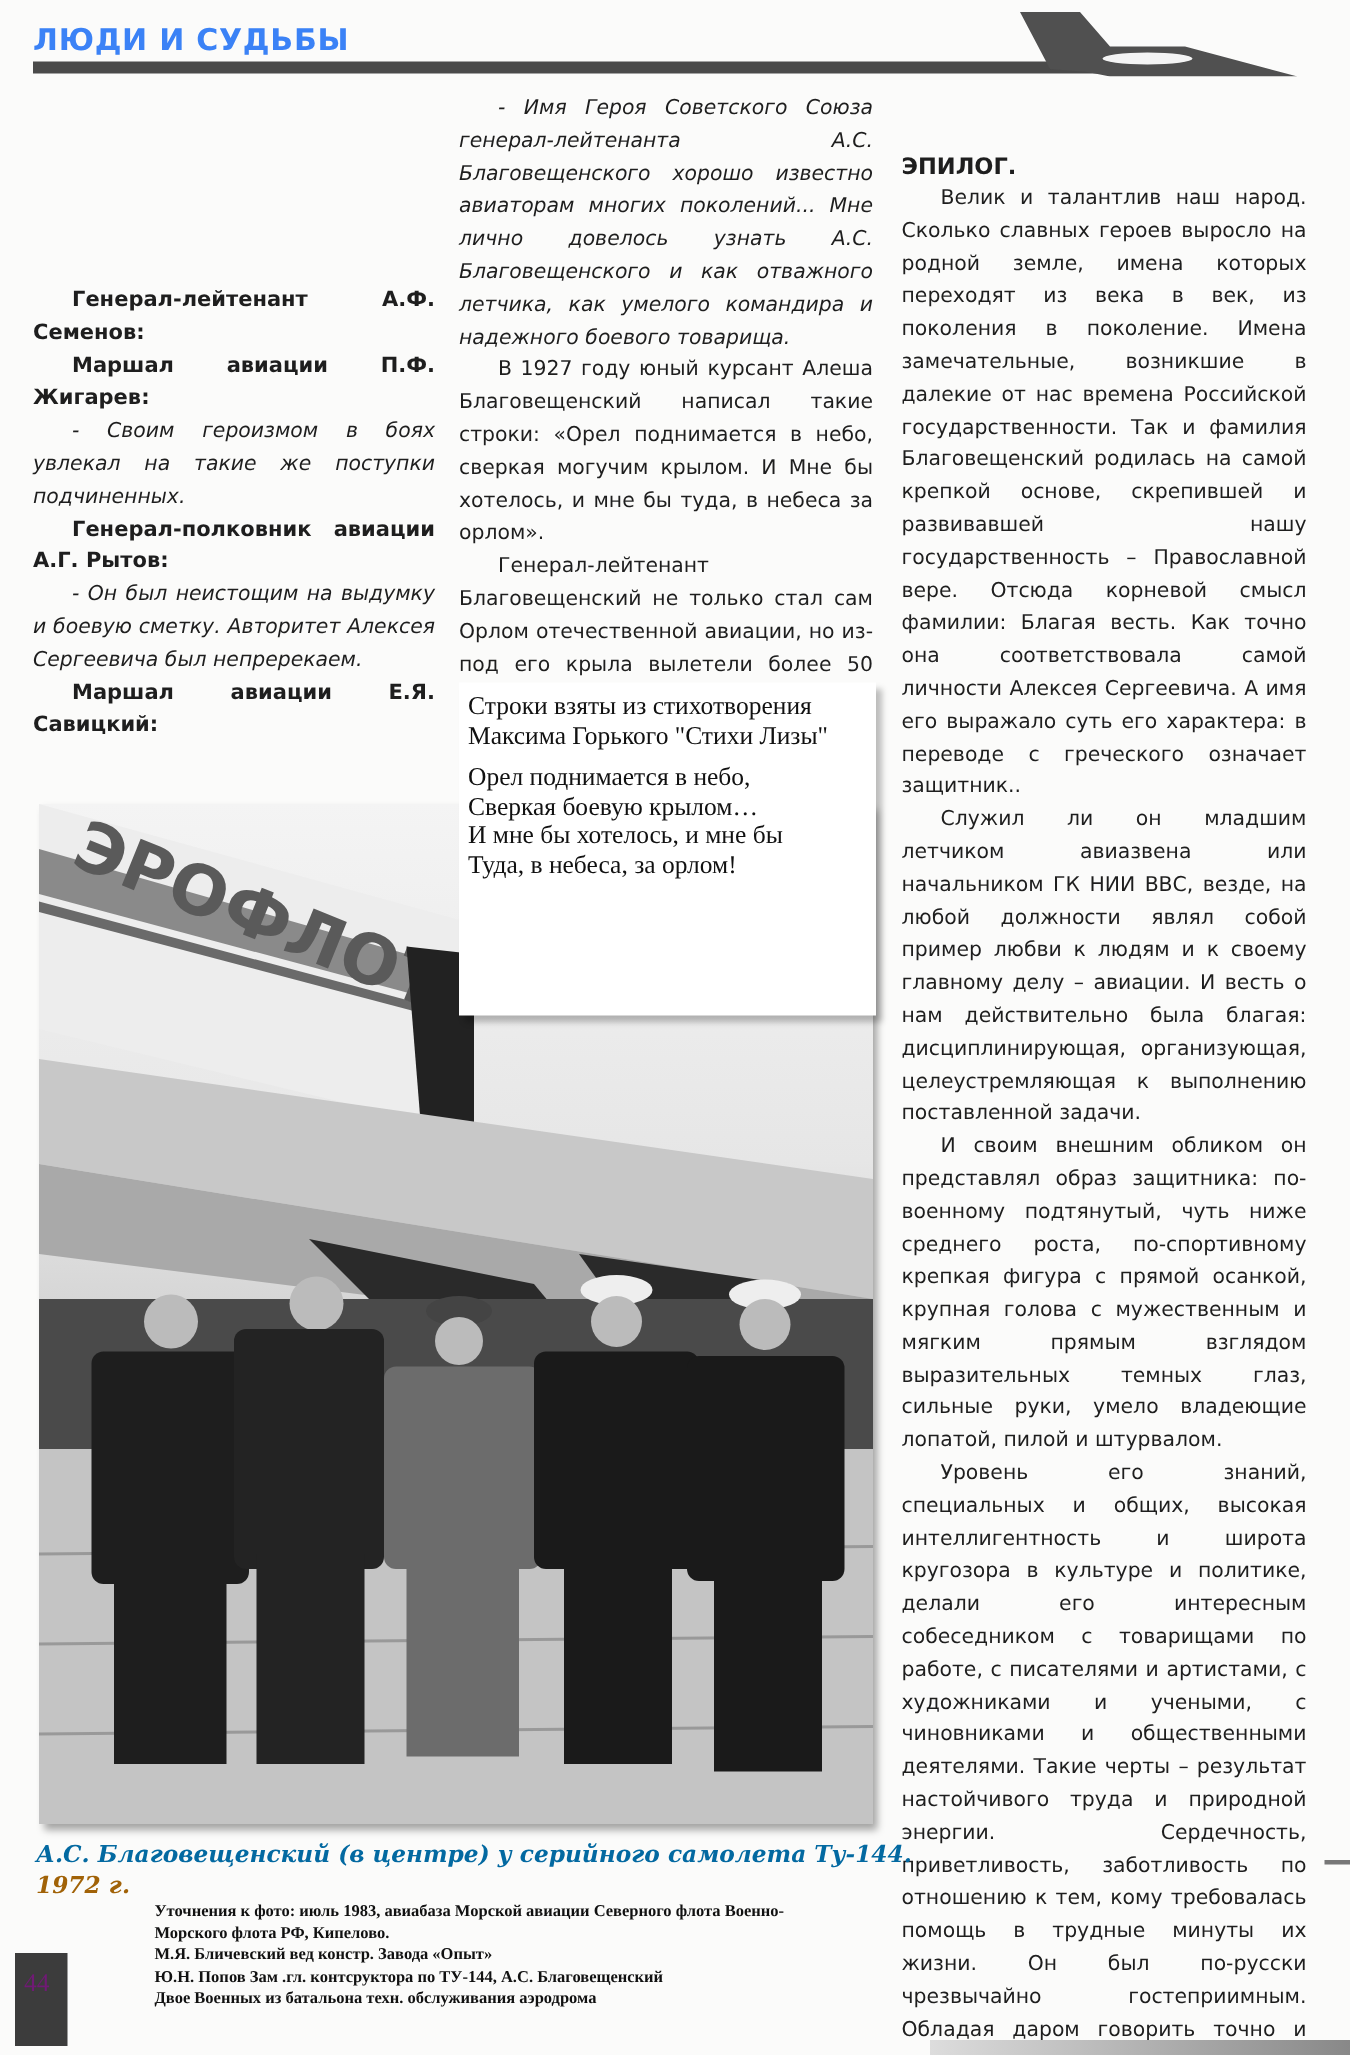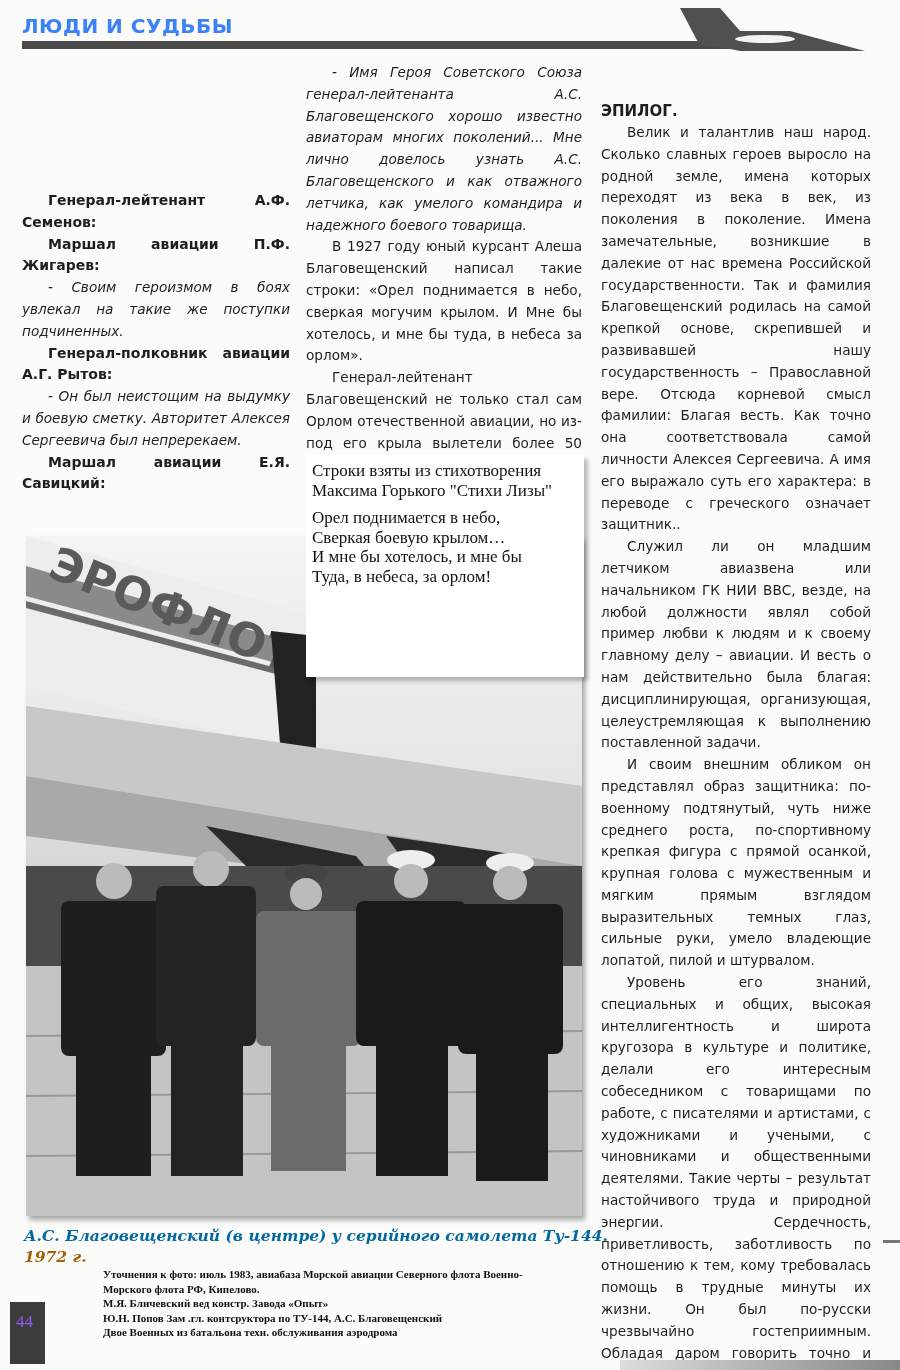--- a/index.html
+++ b/index.html
@@ -31,21 +31,21 @@
   .photo { position: absolute; left: 26px; top: 536px; width: 556px; height: 680px; background: linear-gradient(180deg, #f4f4f4 0%, #e6e6e6 35%, #cfcfcf 55%, #9a9a9a 70%, #bdbdbd 85%, #d0d0d0 100%); overflow: hidden; z-index: 1; box-shadow: 3px 4px 5px rgba(0,0,0,0.35); }
   .photo svg { position: absolute; left: 0; top: 0; }
 
   
   .caption-main { position: absolute; left: 24px; top: 1226px; font-family: "DejaVu Serif", serif; font-style: italic; font-weight: bold; font-size: 15.5px; color: #0369a1; }
   .caption-year { position: absolute; left: 24px; top: 1247px; font-family: "DejaVu Serif", serif; font-style: italic; font-weight: bold; font-size: 15.5px; color: #a16207; }
   .caption-notes { position: absolute; left: 103px; top: 1267px; font-family: "Liberation Serif", serif; font-weight: bold; font-size: 11px; line-height: 14.5px; color: #111; }
 
   
   .page-num-box { position: absolute; left: 10px; top: 1302px; width: 35px; height: 62px; background: #3c3c3c; }
-  .page-num { position: absolute; left: 16px; top: 1312px; font-family: "Liberation Serif", serif; font-size: 17px; color: #8b5cf6; }
+  .page-num { position: absolute; left: 16px; top: 1312px; font-family: "Liberation Serif", serif; font-size: 17px; color: #701a75; }
   .footer-mag { position: absolute; right: 26px; top: 1358px; font-family: "Liberation Serif", serif; font-size: 11px; color: #111; }
   .footer-bar { position: absolute; left: 620px; top: 1360px; width: 280px; height: 10px; background: linear-gradient(90deg, #ddd, #888); }
   .right-bar { position: absolute; left: 883px; top: 1240px; width: 17px; height: 3px; background: #777; }
 </style>
 </head>
 <body>
 
 <div class="header">
   <div class="section-title">ЛЮДИ И СУДЬБЫ</div>
   <div class="header-bar"></div>

